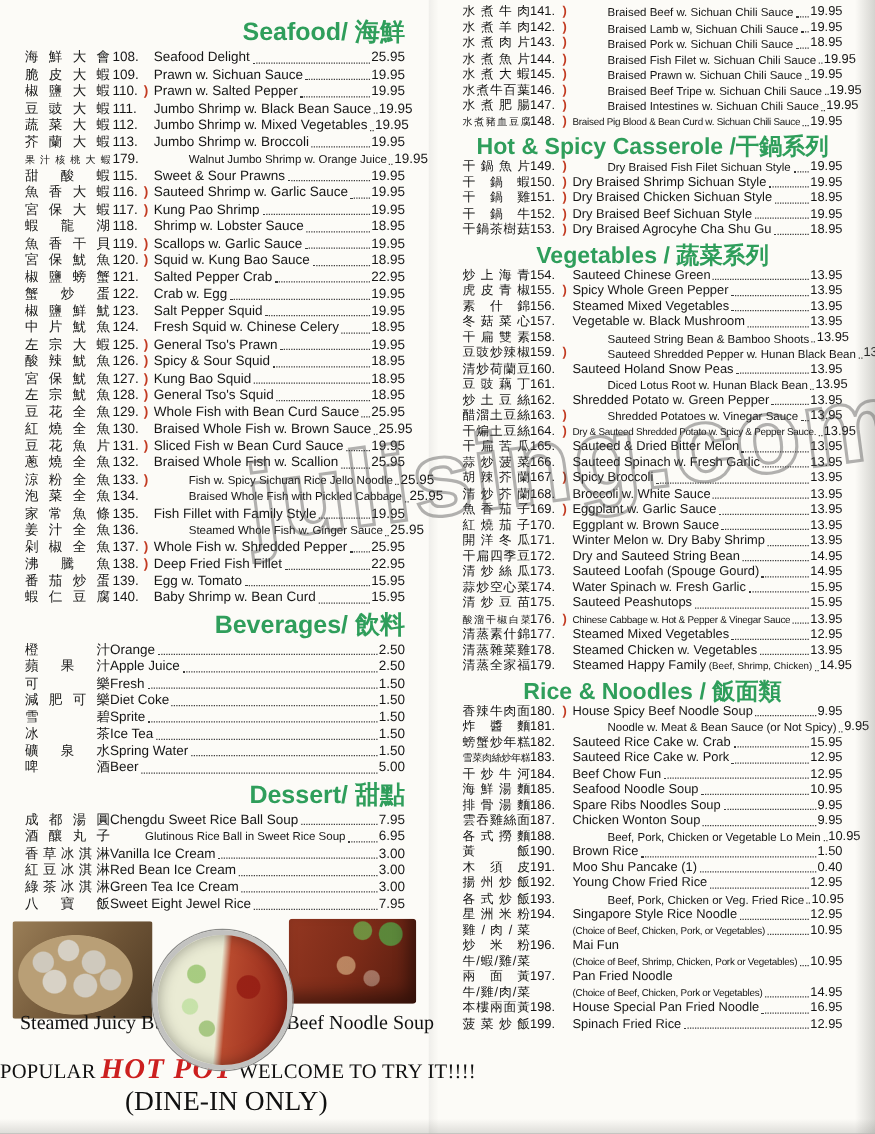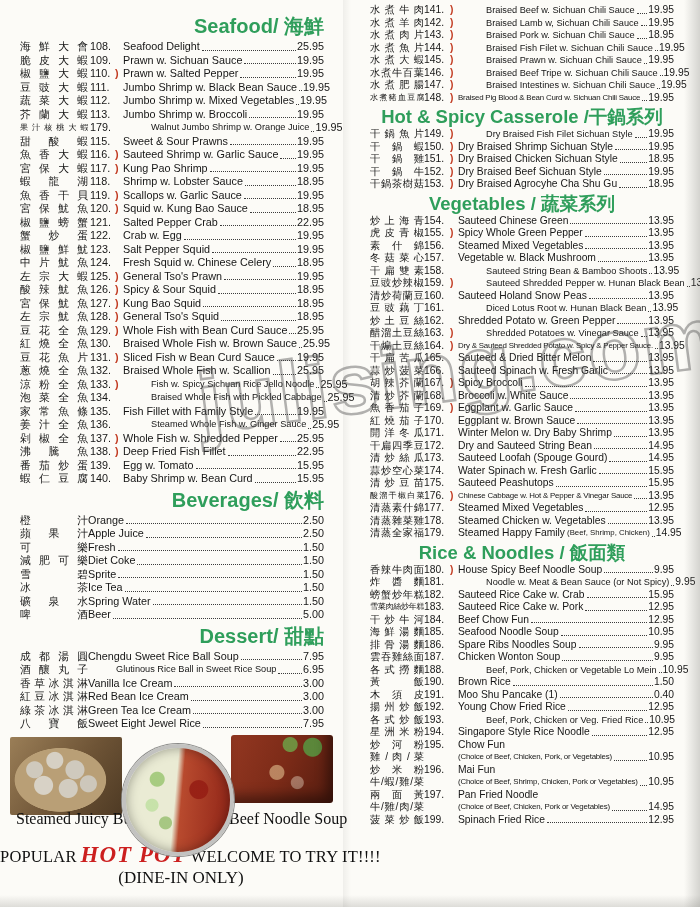--- a/index.html
+++ b/index.html
@@ -72,21 +72,21 @@
 
   .cap{position:absolute;top:810px;font-family:"Liberation Serif","DejaVu Serif",serif;
        font-size:16px;color:#101010;z-index:3;}
   .cap-left{left:16px;} .cap-right{left:229px;text-align:center;}
 
   .promo{position:absolute;left:0;top:842px;width:362px;text-align:center;color:#101010;
          font-family:"Liberation Serif","DejaVu Serif",serif;z-index:3;}
   .promo-line1{font-size:16.5px;letter-spacing:.2px;white-space:nowrap;}
   .promo-hot{font-size:23px;font-weight:bold;font-style:italic;color:var(--promo-red);
              letter-spacing:1px;margin:0 4px;}
-  .promo-line2{font-size:17px;margin-top:0px;}
+  .promo-line2{font-size:22px;margin-top:0px;}
 </style>
 </head>
 <body>
 
 <div class="page">
   <div class="gutter"></div>
   <div class="watermark">julising.com</div>
 
   <div class="col col-left" id="col-left">
       <div class="sec-title">Seafood/ 海鮮</div>
@@ -864,26 +864,20 @@
       </div>
       <div class="row">
         <span class="zh">星 洲 米 粉</span>
         <span class="num">194.</span>
         <span class="chili"></span>
         <span class="nm">Singapore Style Rice Noodle</span>
         <span class="lead"></span>
         <span class="pr">12.95</span>
       </div>
       <div class="row">
-        <span class="zh">炒 河 粉</span>
-        <span class="num">195.</span>
-        <span class="chili"></span>
-        <span class="nm">Chow Fun</span>
-      </div>
-      <div class="row">
         <span class="zh">雞 / 肉 / 菜</span>
         <span class="num"></span>
         <span class="chili"></span>
         <span class="nm t2">(Choice of Beef, Chicken, Pork, or Vegetables)</span>
         <span class="lead"></span>
         <span class="pr">10.95</span>
       </div>
       <div class="row">
         <span class="zh">炒 米 粉</span>
         <span class="num">196.</span>
@@ -904,20 +898,28 @@
         <span class="chili"></span>
         <span class="nm">Pan Fried Noodle</span>
       </div>
       <div class="row">
         <span class="zh">牛/雞/肉/菜</span>
         <span class="num"></span>
         <span class="chili"></span>
         <span class="nm t2">(Choice of Beef, Chicken, Pork or Vegetables)</span>
         <span class="lead"></span>
         <span class="pr">14.95</span>
+      </div>
+      <div class="row">
+        <span class="zh">本樓兩面黃</span>
+        <span class="num">198.</span>
+        <span class="chili"></span>
+        <span class="nm">House Special Pan Fried Noodle</span>
+        <span class="lead"></span>
+        <span class="pr">16.95</span>
       </div>
       <div class="row">
         <span class="zh">菠 菜 炒 飯</span>
         <span class="num">199.</span>
         <span class="chili"></span>
         <span class="nm">Spinach Fried Rice</span>
         <span class="lead"></span>
         <span class="pr">12.95</span>
       </div>
     </div>

